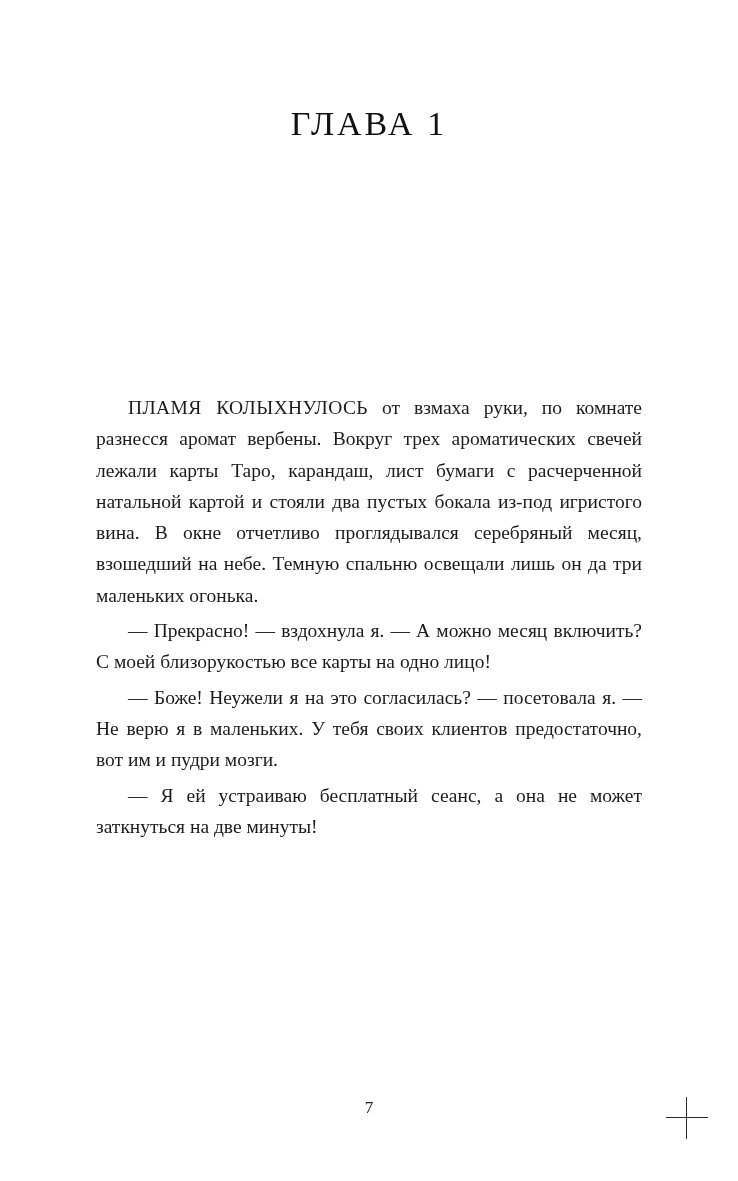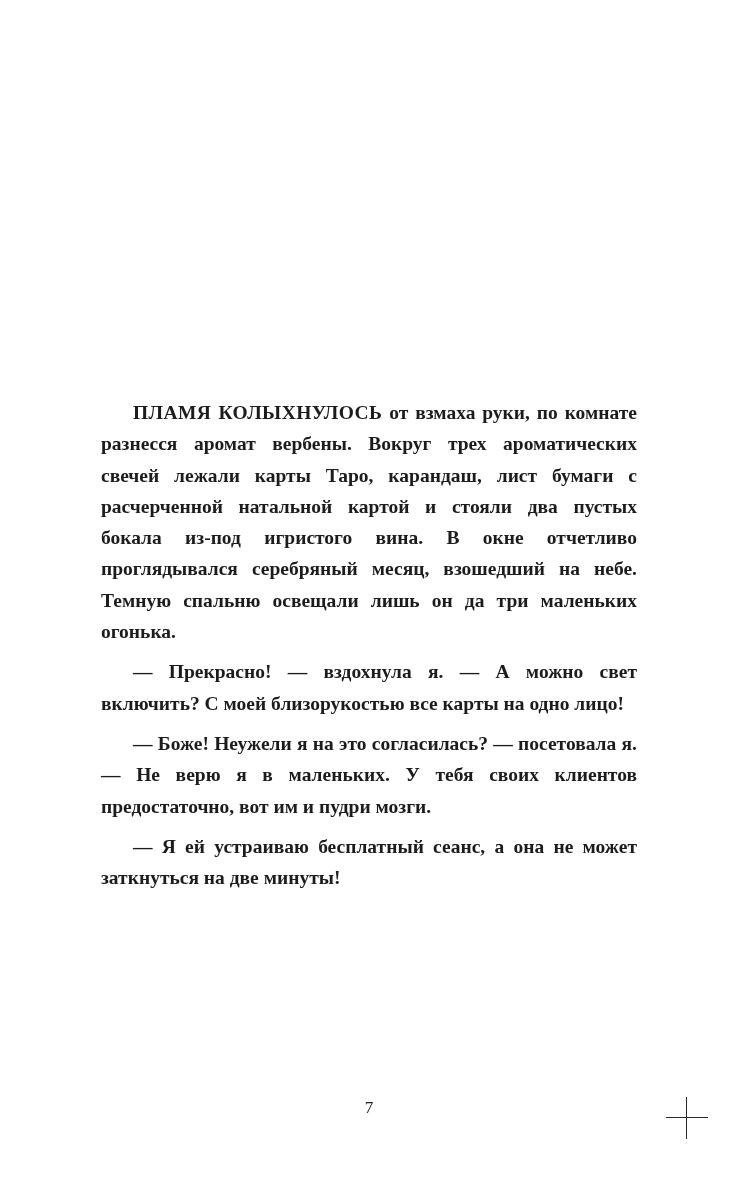--- a/index.html
+++ b/index.html
@@ -40,23 +40,22 @@
     left: 92px;
     top: 388px;
     width: 554px;
     font-size: 19.5px;
     line-height: 31.3px;
     text-align: justify;
     text-justify: inter-word;
     color: #1c1c1c;
   }
   .body-text p {
-    margin: 9px;
+    margin: 4px;
     text-indent: 32px;
-    font-weight: bold;
   }
   .body-text p.first {
     text-indent: 32px;
   }
   .smallcaps {
     font-variant: small-caps;
     letter-spacing: 0.4px;
   }
   .page-number {
     position: absolute;
@@ -89,24 +88,25 @@
     width: 1px;
     height: 42px;
     background: #2b2b2b;
   }
 </style>
 </head>
 <body>
 
 <div class="page">
 
+  <h1 class="chapter-title">ГЛАВА 1</h1>
 
   <div class="body-text">
     <p class="first"><span class="smallcaps">ПЛАМЯ КОЛЫХНУЛОСЬ</span><span> от взмаха руки, по комнате разнесся аромат вербены. Вокруг трех ароматических свечей лежали карты Таро, карандаш, лист бумаги с расчерченной натальной картой и стояли два пустых бокала из-под игристого вина. В окне отчетливо проглядывался серебряный месяц, взошедший на небе. Темную спальню освещали лишь он да три маленьких огонька.</span></p>
-    <p>— Прекрасно! — вздохнула я. — А можно свет включить? С моей близорукостью все карты на одно лицо!</p>
+    <p>— Прекрасно! — вздохнула я. — А можно месяц включить? С моей близорукостью все карты на одно лицо!</p>
     <p>— Боже! Неужели я на это согласилась? — посетовала я. — Не верю я в маленьких. У тебя своих клиентов предостаточно, вот им и пудри мозги.</p>
     <p>— Я ей устраиваю бесплатный сеанс, а она не может заткнуться на две минуты!</p>
   </div>
 
   <div class="page-number">7</div>
 
   <div class="corner-mark">
     <div class="h"></div>
     <div class="v"></div>
   </div>

